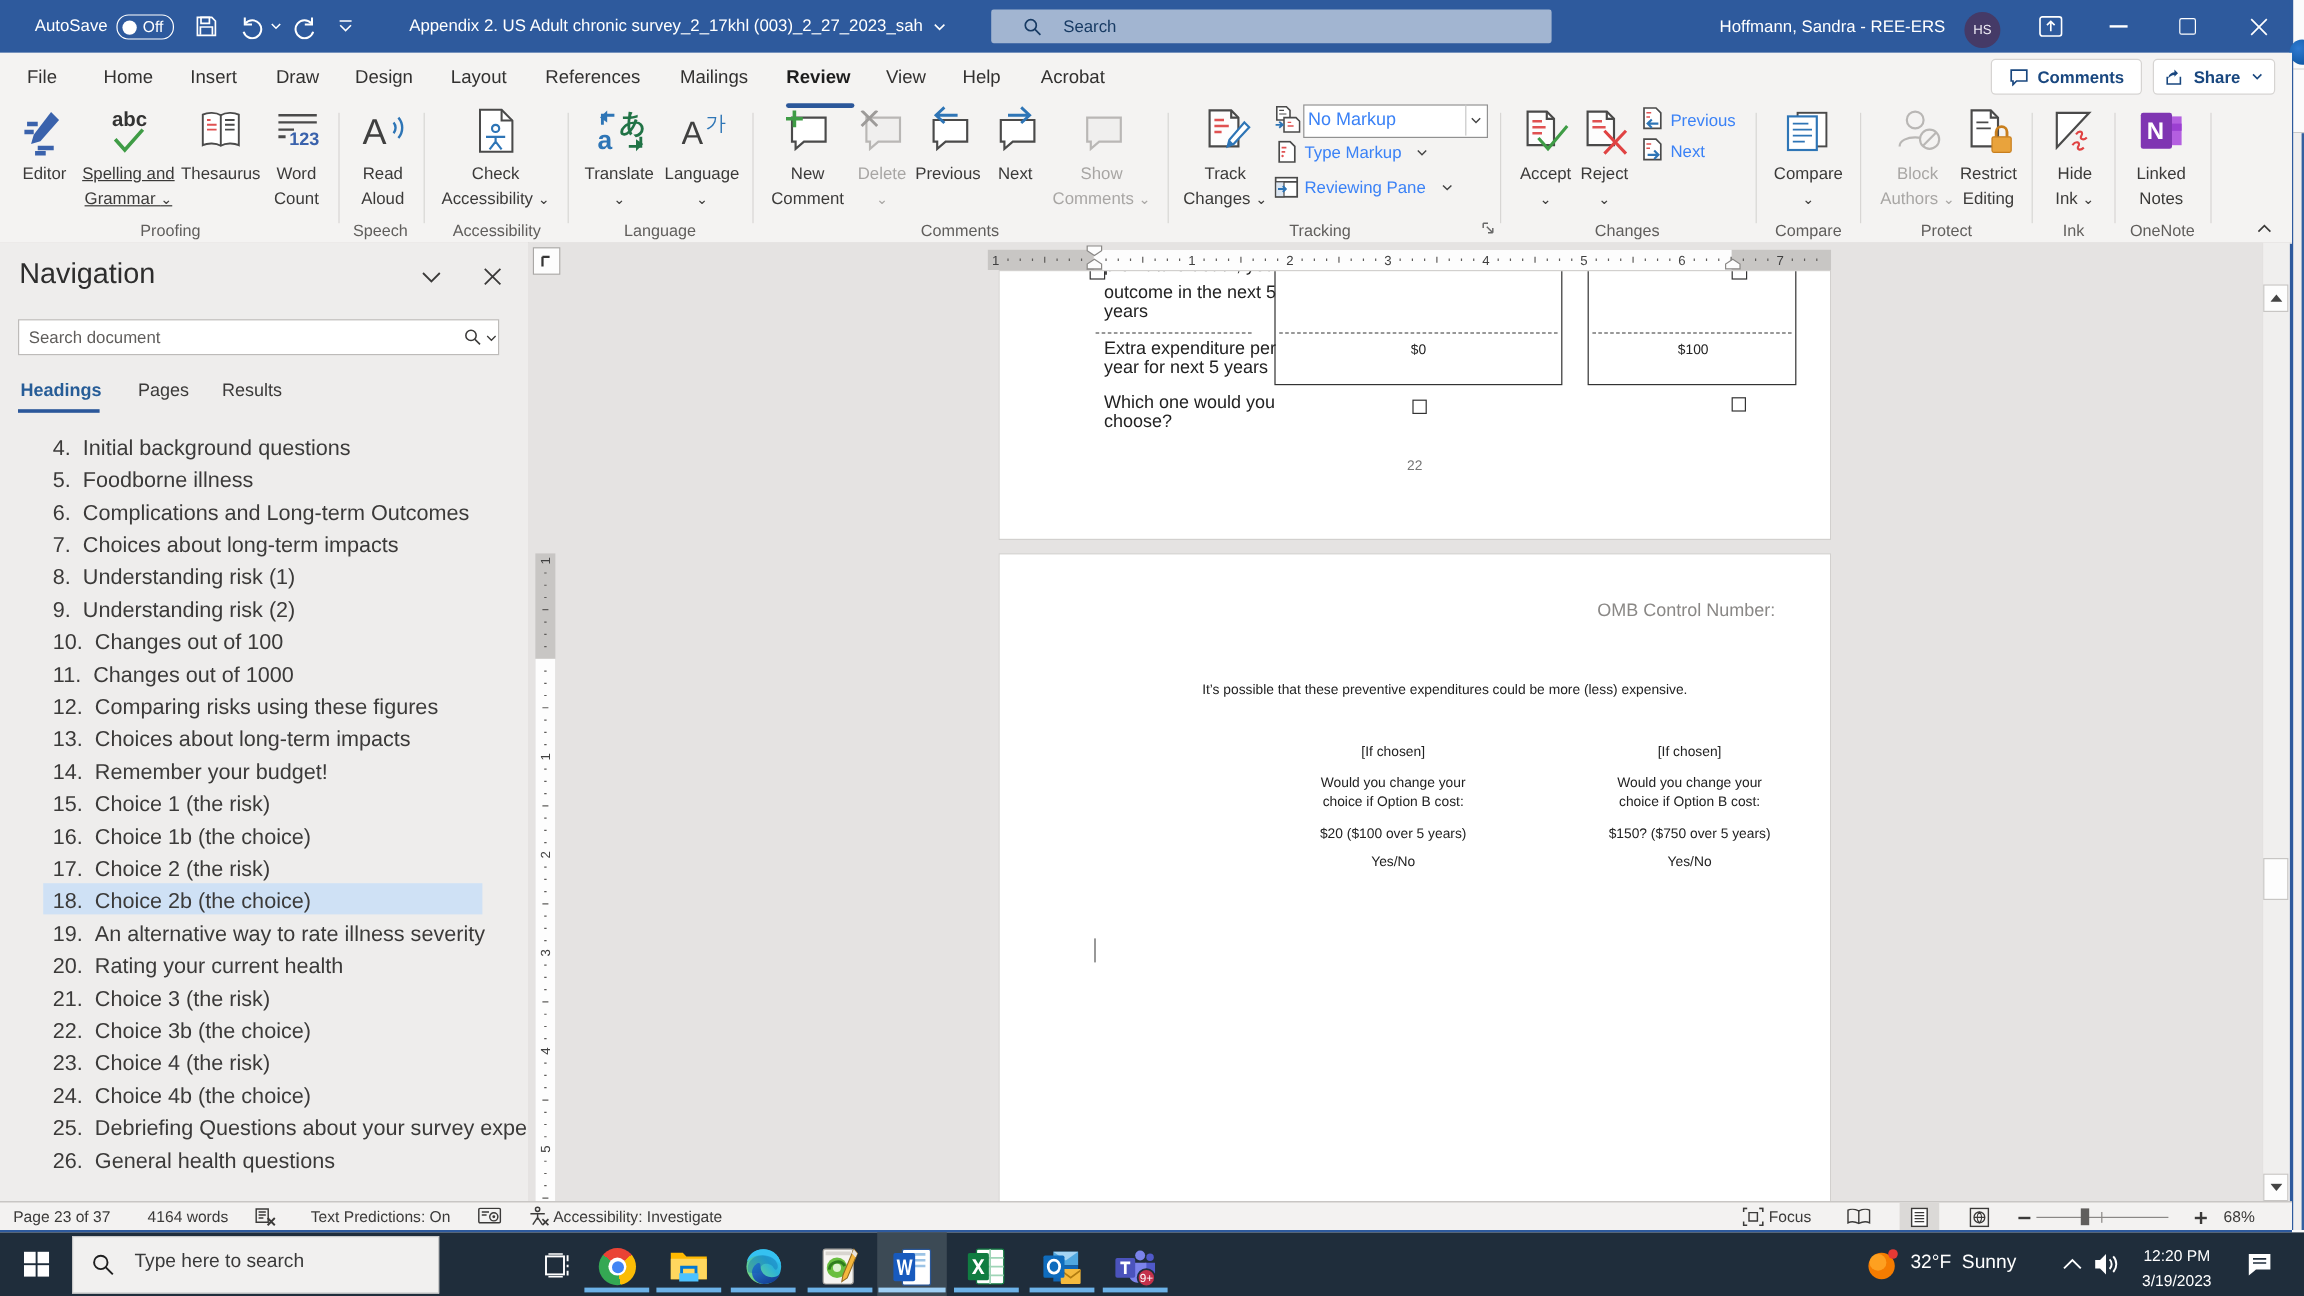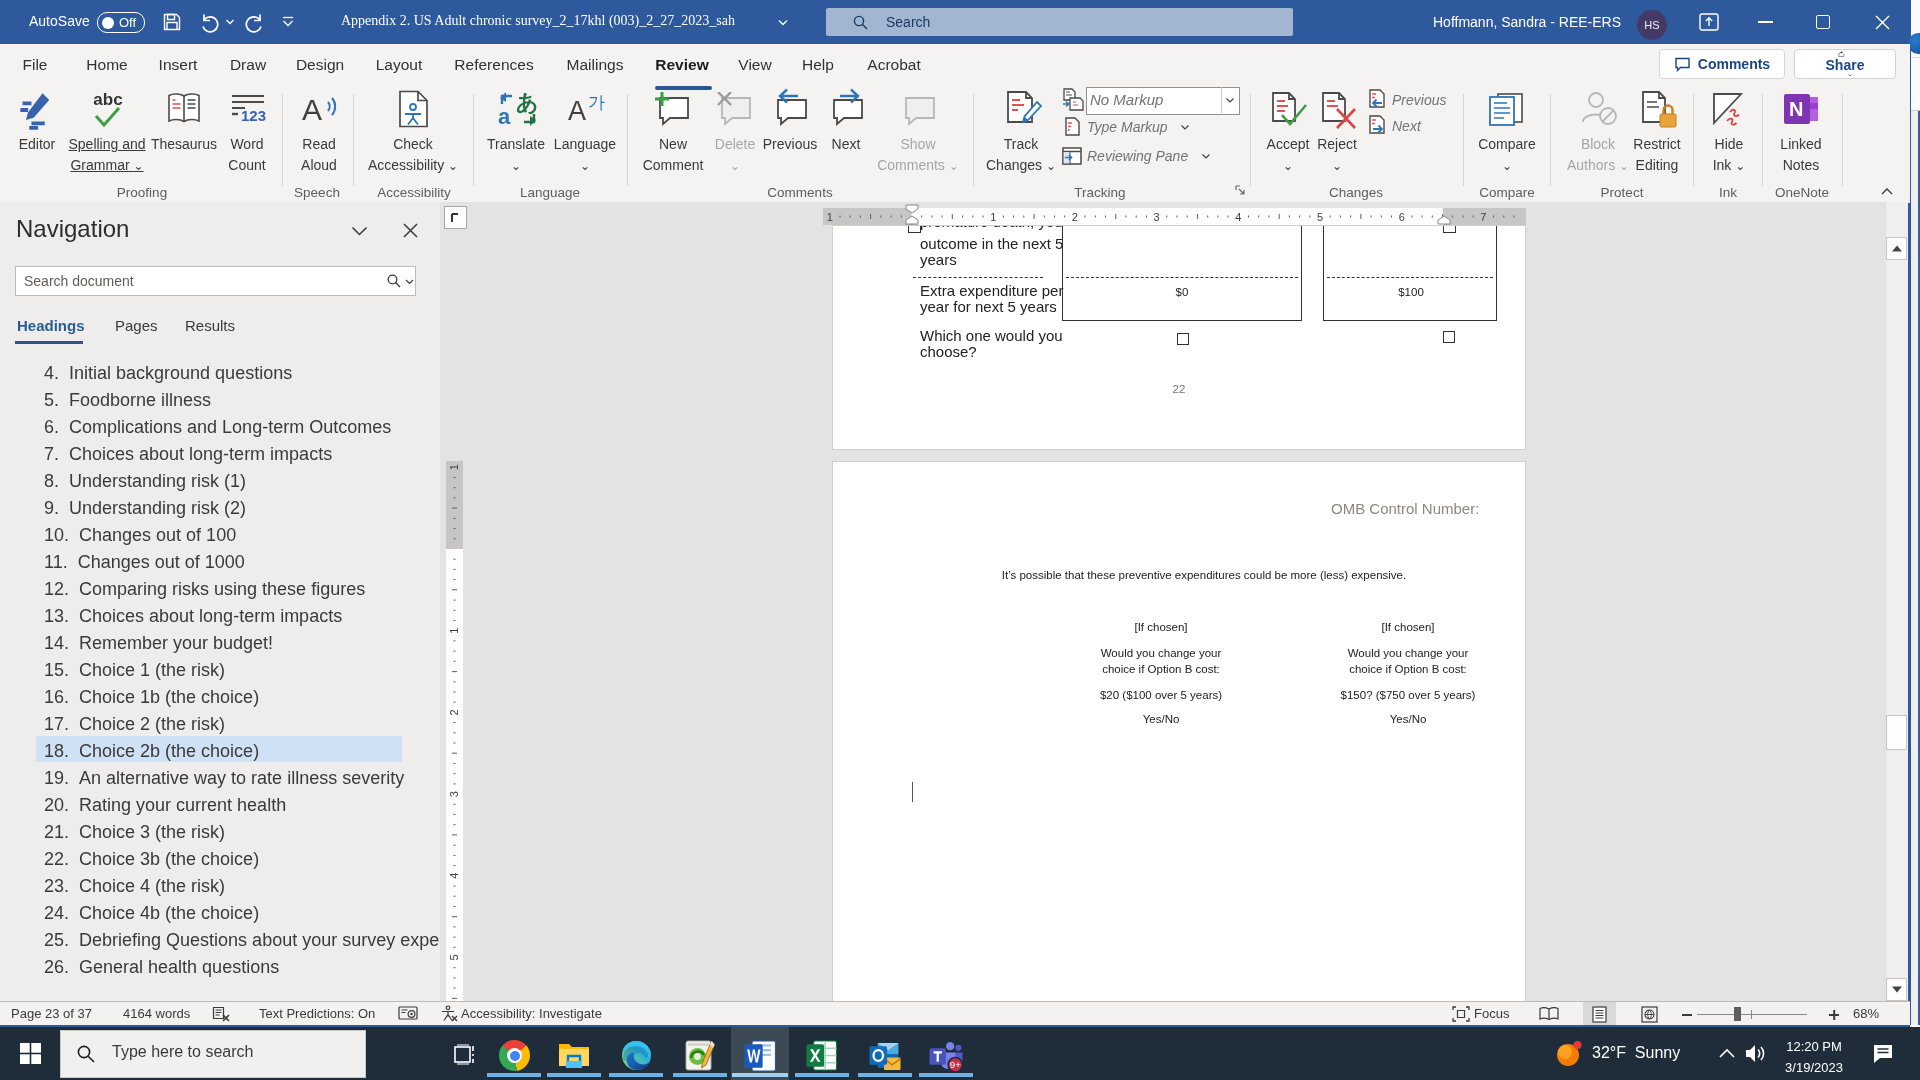--- a/index.html
+++ b/index.html
@@ -14,21 +14,21 @@
 #tabrow{left:0;top:44px;width:1910px;height:46px;background:#f4f3f2;}
 .tab{position:absolute;top:44px;height:46px;line-height:42px;font-size:15.5px;color:#323130;transform:translateX(-50%);white-space:nowrap;}
 .pillbtn{position:absolute;background:#fff;border:1px solid #d6d4d2;border-radius:4px;display:flex;align-items:center;justify-content:center;font-size:14px;color:#19477f;font-weight:700;}
 
 #ribbon{left:0;top:90px;width:1910px;height:112px;background:#f4f3f2;border-bottom:1px solid #dfdedd;}
 .rdiv{position:absolute;top:4px;width:1px;height:92px;background:#d8d6d4;}
 .glabel{position:absolute;top:185px;font-size:13.5px;color:#605e5c;transform:translateX(-50%);white-space:nowrap;}
 .blabel{position:absolute;font-size:14px;color:#3b3a39;transform:translateX(-50%);white-space:nowrap;line-height:20.5px;text-align:center;}
 .blabel.dis{color:#a8a6a4;}
 .icon{position:absolute;}
-.srow{position:absolute;font-size:14px;color:#737373;white-space:nowrap;font-style:italic;}
+.srow{position:absolute;font-size:14px;color:#3b82f6;white-space:nowrap;}
 
 #navpane{left:0;top:202px;width:440px;height:799px;background:#eeedec;border-right:1px solid #cccbc9;}
 .navitem{position:absolute;left:44px;font-size:18px;color:#3b3a39;white-space:nowrap;}
 
 #docarea{left:440px;top:202px;width:1468px;height:799px;background:#e5e3e2;overflow:hidden;}
 .page{position:absolute;left:392px;width:692px;background:#fff;border:1px solid #d2d0ce;overflow:hidden;}
 .dtx{position:absolute;font-size:15px;color:#222;line-height:16px;white-space:nowrap;}
 .ctx{position:absolute;font-size:11.5px;color:#222;line-height:16px;white-space:nowrap;transform:translateX(-50%);}
 
 #statusbar{left:0;top:1001px;width:1910px;height:24px;background:#f3f2f1;border-top:1px solid #bdbbb9;font-size:13px;color:#3b3a39;}
@@ -75,21 +75,21 @@
 
   <svg class="abs" style="left:243px;top:11px;" width="22" height="22" viewBox="0 0 22 22">
     <path d="M16.5 8.5 a7.5 7.5 0 1 0 1.5 7" fill="none" stroke="#fff" stroke-width="1.7"></path>
     <path d="M17 3.5 L17 9.5 L11 9.5" fill="none" stroke="#fff" stroke-width="1.7"></path>
   </svg>
 
   <svg class="abs" style="left:281px;top:16px;" width="14" height="12" viewBox="0 0 14 12">
     <path d="M2 1.5 h10" stroke="#fff" stroke-width="1.3"></path>
     <path d="M2.5 5 L7 9.5 L11.5 5" fill="none" stroke="#fff" stroke-width="1.3"></path>
   </svg>
-  <div class="abs tb-txt" style="left:341px;top:13px;font-family:Liberation Serif, serif;">Appendix 2. US Adult chronic survey_2_17khl (003)_2_27_2023_sah</div>
+  <div class="abs tb-txt" style="left:341px;top:13px;">Appendix 2. US Adult chronic survey_2_17khl (003)_2_27_2023_sah</div>
   <svg class="abs" style="left:777px;top:17px;" width="12" height="12" viewBox="0 0 12 12">
       <path d="M2 3.5 L6 7.5 L10 3.5" fill="none" stroke="#fff" stroke-width="1.3"></path>
     </svg>
 
   <div class="abs" id="searchpill"></div>
   <svg class="abs" style="left:852px;top:14px;" width="17" height="17" viewBox="0 0 17 17">
       <circle cx="7" cy="7" r="4.6" fill="none" stroke="#173a63" stroke-width="1.4"></circle>
       <path d="M10.5 10.5 L15 15" stroke="#173a63" stroke-width="1.4"></path>
     </svg>
   <div class="abs" style="left:886px;top:14px;font-size:14px;color:#173a63;">Search</div>
@@ -120,21 +120,21 @@
   <div class="tab" style="left:755px;">View</div>
   <div class="tab" style="left:818px;">Help</div>
   <div class="tab" style="left:894px;">Acrobat</div>
   <div class="abs" style="left:655px;top:86px;width:57px;height:4px;background:#2b579a;border-radius:2px;"></div>
 
   <div class="pillbtn" style="left:1659px;top:49px;width:124px;height:28px;">
     <svg width="17" height="16" viewBox="0 0 17 16" style="margin-right:7px;">
         <path d="M2 2.5 h13 v9 h-8.5 l-3 3 v-3 H2 z" fill="none" stroke="#19477f" stroke-width="1.4"></path>
       </svg>Comments
   </div>
-  <div class="pillbtn" style="left:1794px;top:49px;width:100px;height:28px;flex-direction:column;">
+  <div class="pillbtn" style="left:1794px;top:49px;width:100px;height:28px;">
     <svg width="18" height="16" viewBox="0 0 18 16" style="margin-right:6px;">
         <path d="M2 8 v6 h11 v-6" fill="none" stroke="#19477f" stroke-width="1.3"></path>
         <path d="M11 5 L8 2 L8 4.2 C4.5 4.5 3 7 2.8 9.5 C4.4 7.4 5.8 6.6 8 6.5 L8 8 z" fill="#19477f"></path>
       </svg>Share
     <svg width="10" height="10" viewBox="0 0 10 10" style="margin-left:9px;">
         <path d="M1.5 3 L5 6.5 L8.5 3" fill="none" stroke="#19477f" stroke-width="1.3"></path>
       </svg>
   </div>
 
   <div class="abs" id="ribbon"></div>

